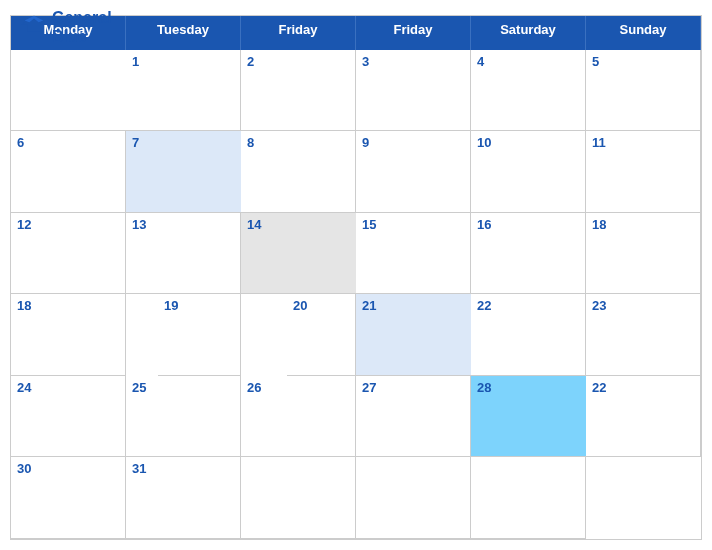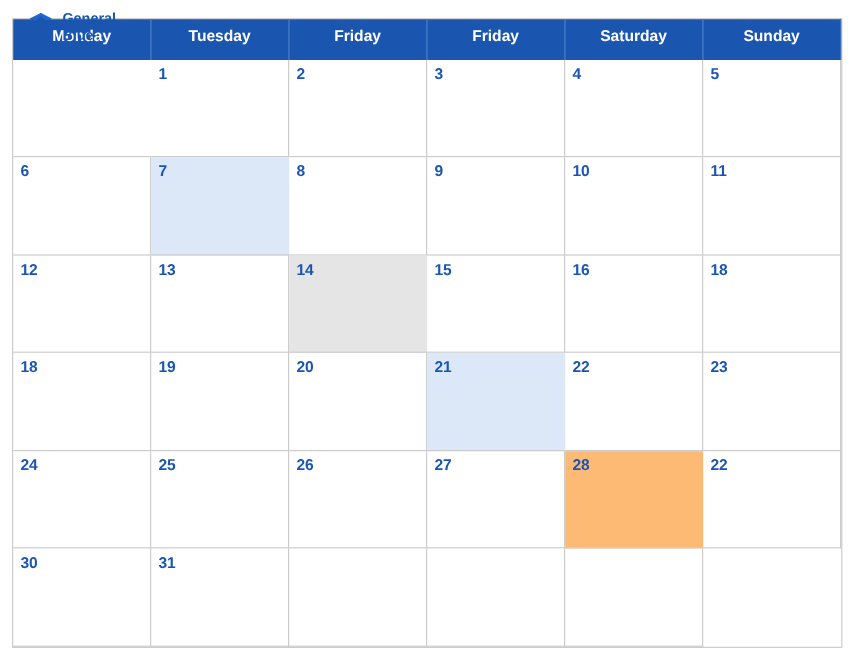--- a/index.html
+++ b/index.html
@@ -21,21 +21,21 @@
     }
     .logo {
       position: absolute;
       left: 20px;
       top: 8px;
       display: flex;
       align-items: center;
       gap: 4px;
     }
     .logo-text {
-      font-size: 12px;
+      font-size: 16px;
       line-height: 1.2;
       color: #333;
     }
     .logo-text span {
       color: #1a56b0;
       font-weight: bold;
     }
     .logo-bird {
       width: 28px;
       height: 28px;
@@ -174,24 +174,24 @@
       </div>
       <div class="day-cell" style="min-height: 75px;">
         <div class="day-num">16</div>
       </div>
       <div class="day-cell" style="min-height: 75px;">
         <div class="day-num">18</div>
       </div>
       <div class="day-cell" style="min-height: 75px;">
         <div class="day-num">18</div>
       </div>
-      <div class="day-cell" style="min-height: 75px;">
+      <div class="day-cell" style="min-height: 75px; margin-left: 32px;">
         <div class="day-num">19</div>
       </div>
-      <div class="day-cell" style="min-height: 75px;">
+      <div class="day-cell" style="min-height: 75px; margin-left: 46px;">
         <div class="day-num">20</div>
       </div>
       <div class="day-cell" style="background: rgb(220, 232, 248); min-height: 75px;">
         <div class="day-num">21</div>
       </div>
       <div class="day-cell" style="min-height: 75px;">
         <div class="day-num">22</div>
       </div>
       <div class="day-cell" style="min-height: 75px;">
         <div class="day-num">23</div>
@@ -201,21 +201,21 @@
       </div>
       <div class="day-cell" style="min-height: 75px;">
         <div class="day-num">25</div>
       </div>
       <div class="day-cell" style="min-height: 75px;">
         <div class="day-num">26</div>
       </div>
       <div class="day-cell" style="min-height: 75px;">
         <div class="day-num">27</div>
       </div>
-      <div class="day-cell" style="background: #fdba74; min-height: 75px;">
+      <div class="day-cell" style="background: #7dd3fc; min-height: 75px;">
         <div class="day-num">28</div>
       </div>
       <div class="day-cell" style="min-height: 75px;">
         <div class="day-num">22</div>
       </div>
       <div class="day-cell" style="min-height: 75px;">
         <div class="day-num">30</div>
       </div>
       <div class="day-cell" style="min-height: 75px;">
         <div class="day-num">31</div>

